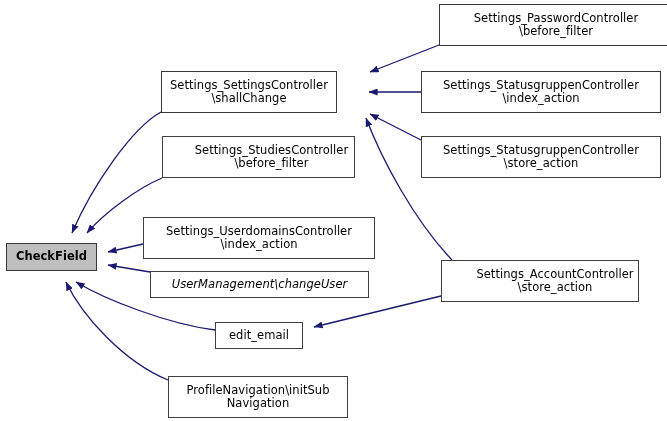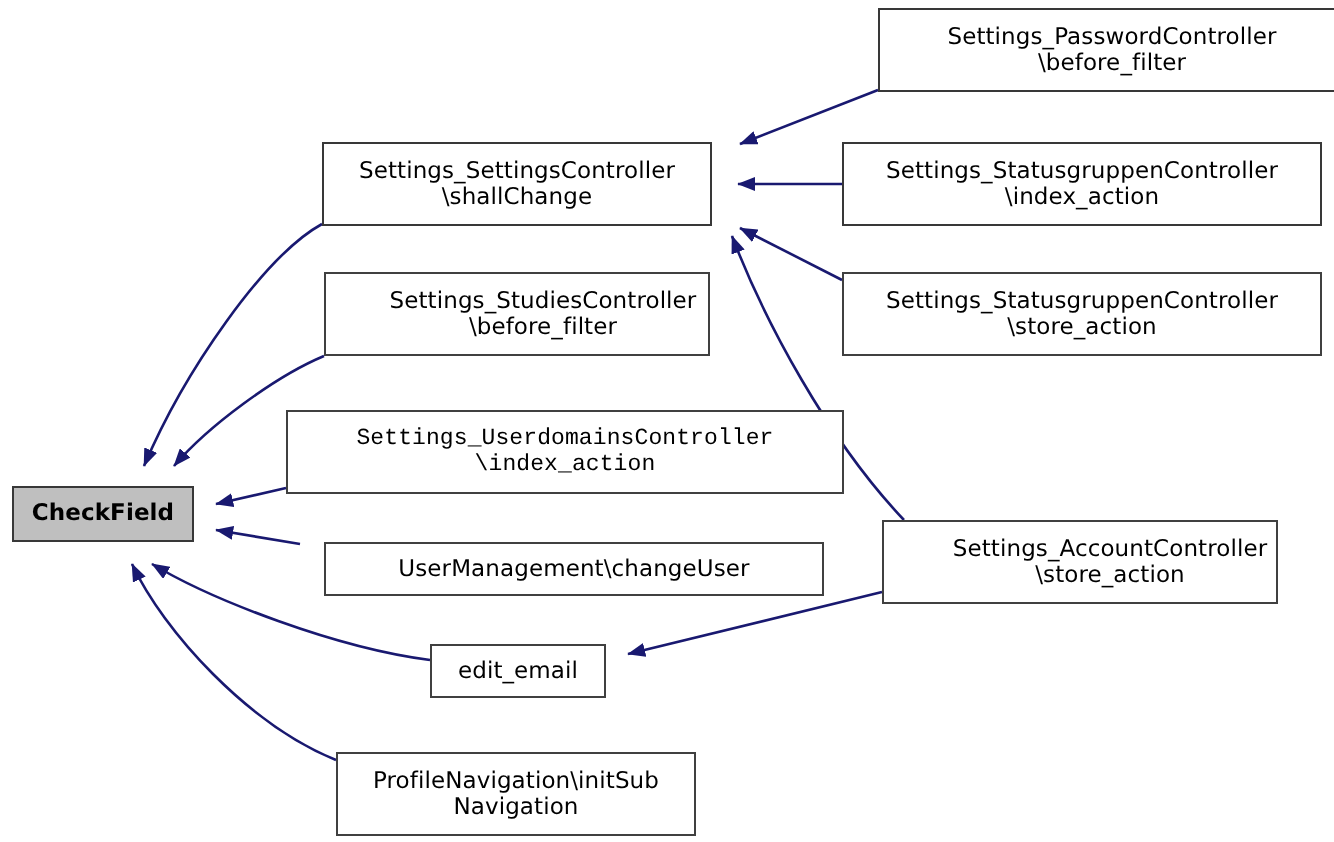--- a/index.html
+++ b/index.html
@@ -79,27 +79,27 @@
     <path d="M421,92 L369,92" fill="none" stroke="#191970" stroke-width="1.3" marker-end="url(#ah)"></path>
 
     <path d="M421,140 L370,114" fill="none" stroke="#191970" stroke-width="1.3" marker-end="url(#ah)"></path>
 
     <path d="M452,260 C414,220 382,160 366,118" fill="none" stroke="#191970" stroke-width="1.3" marker-end="url(#ah)"></path>
 
     <path d="M441,296 L314,327" fill="none" stroke="#191970" stroke-width="1.3" marker-end="url(#ah)"></path>
   </svg>
 
   <div class="node highlight thick" style="left: 6px; top: 243px; width: 91px; height: 28px;">CheckField</div>
-  <div class="node thick" style="left: 161px; top: 71px; width: 195px; height: 42px;">Settings_SettingsController
+  <div class="node thick" style="left: 161px; top: 71px; width: 176px; height: 42px;">Settings_SettingsController
 \shallChange</div>
   <div class="node" style="left: 162px; top: 136px; width: 193px; height: 42px; padding-left: 28px;">Settings_StudiesController
 \before_filter</div>
-  <div class="node" style="left: 143px; top: 205px; width: 279px; height: 42px; font-family: Liberation Mono, monospace;">Settings_UserdomainsController
+  <div class="node" style="left: 143px; top: 217px; width: 232px; height: 42px;">Settings_UserdomainsController
 \index_action</div>
-  <div class="node" style="left: 162px; top: 271px; width: 250px; height: 27px;">UserManagement\changeUser</div>
+  <div class="node" style="left: 150px; top: 271px; width: 219px; height: 27px; font-style: italic;">UserManagement\changeUser</div>
   <div class="node" style="left: 215px; top: 322px; width: 88px; height: 27px;">edit_email</div>
   <div class="node" style="left: 168px; top: 376px; width: 180px; height: 42px;">ProfileNavigation\initSub
 Navigation</div>
   <div class="node thick" style="left: 439px; top: 4px; width: 234px; height: 42px;">Settings_PasswordController
 \before_filter</div>
   <div class="node thick" style="left: 421px; top: 71px; width: 240px; height: 42px;">Settings_StatusgruppenController
 \index_action</div>
   <div class="node" style="left: 421px; top: 136px; width: 240px; height: 42px;">Settings_StatusgruppenController
 \store_action</div>
   <div class="node" style="left: 441px; top: 260px; width: 198px; height: 42px; padding-left: 32px;">Settings_AccountController

